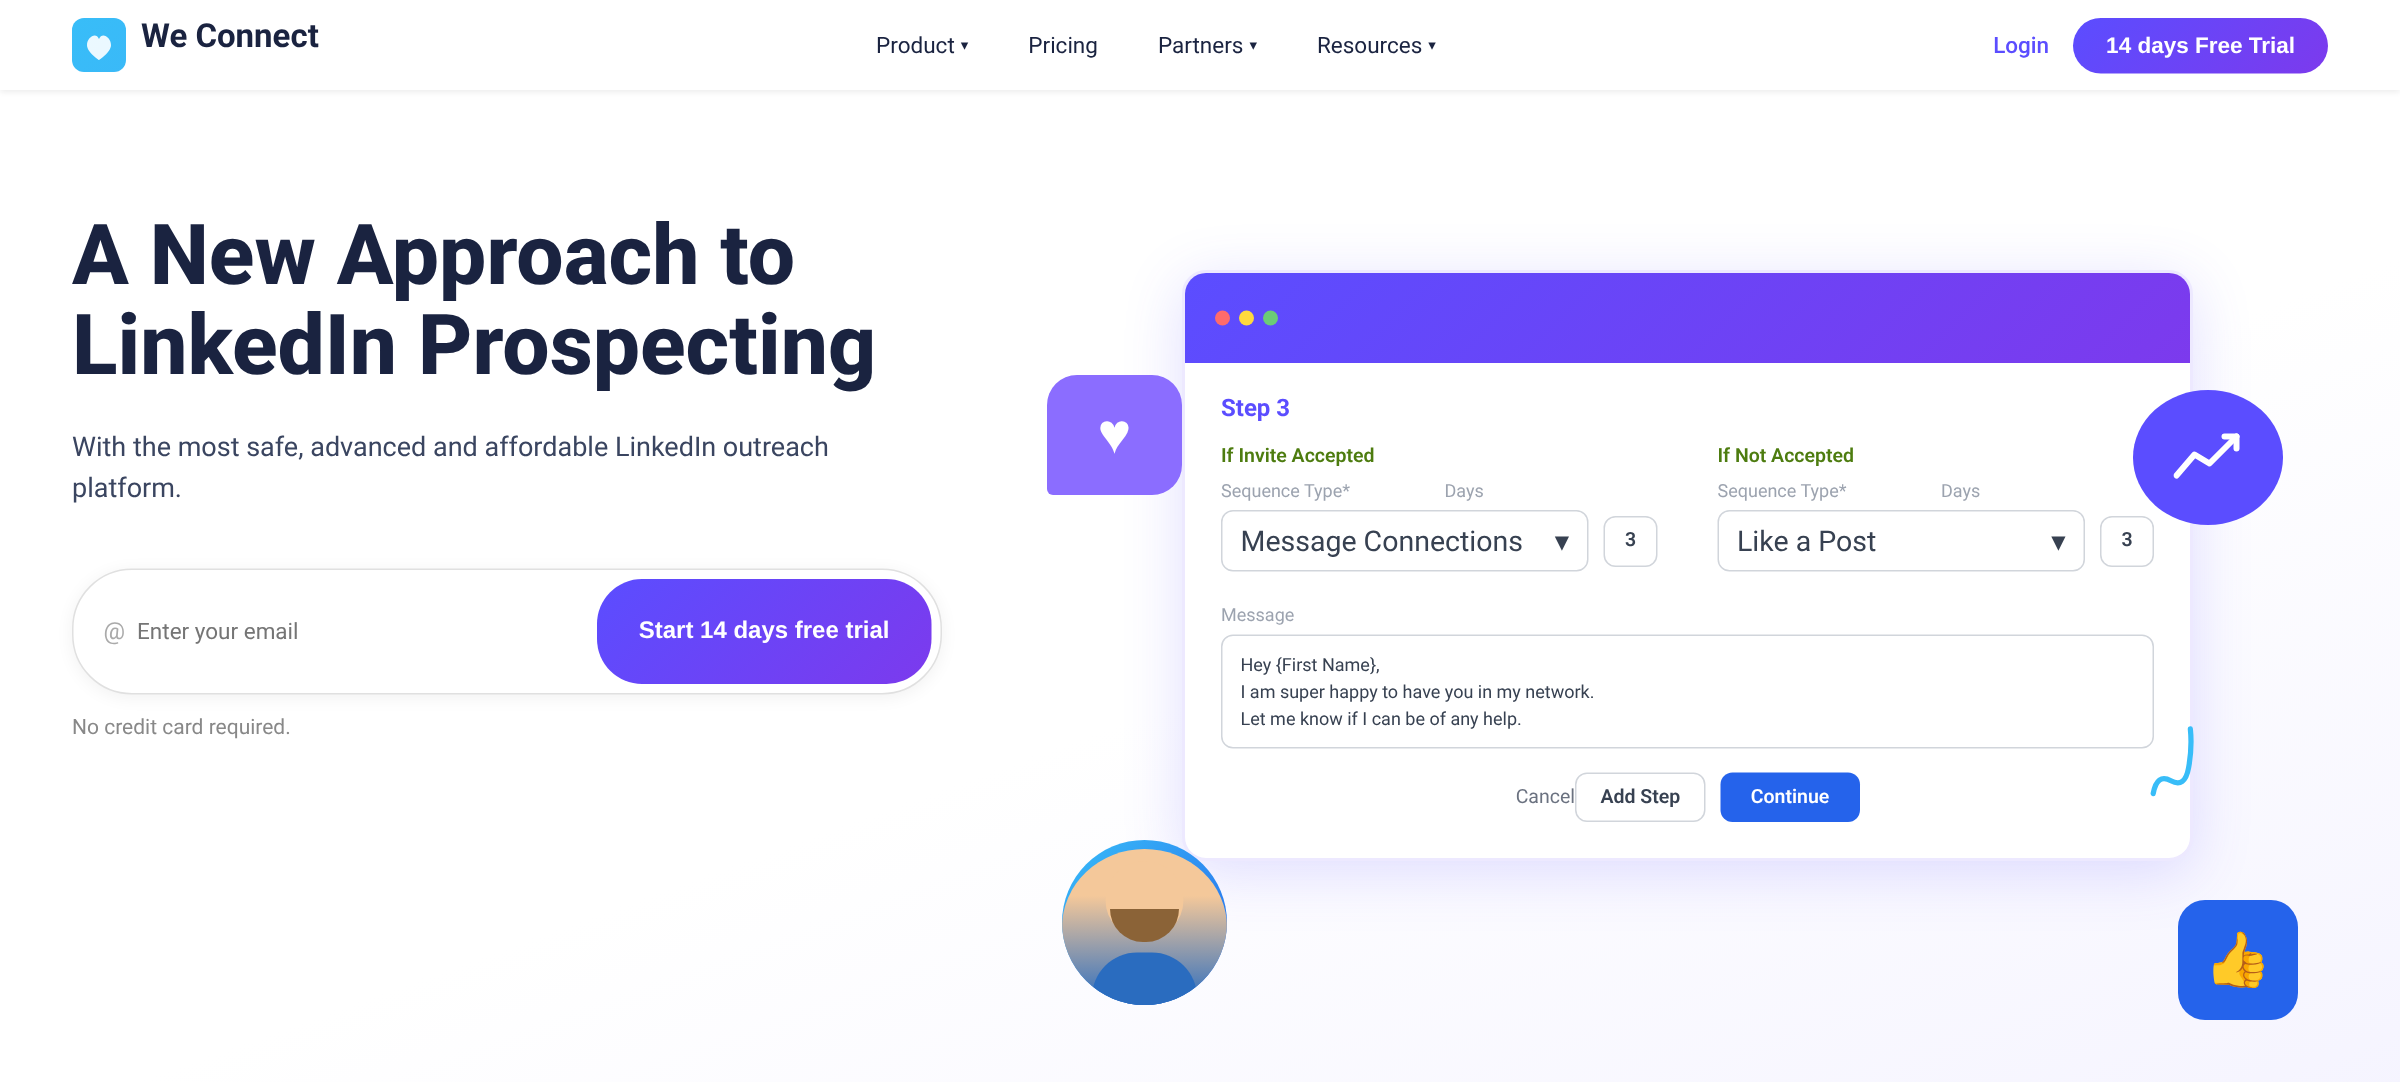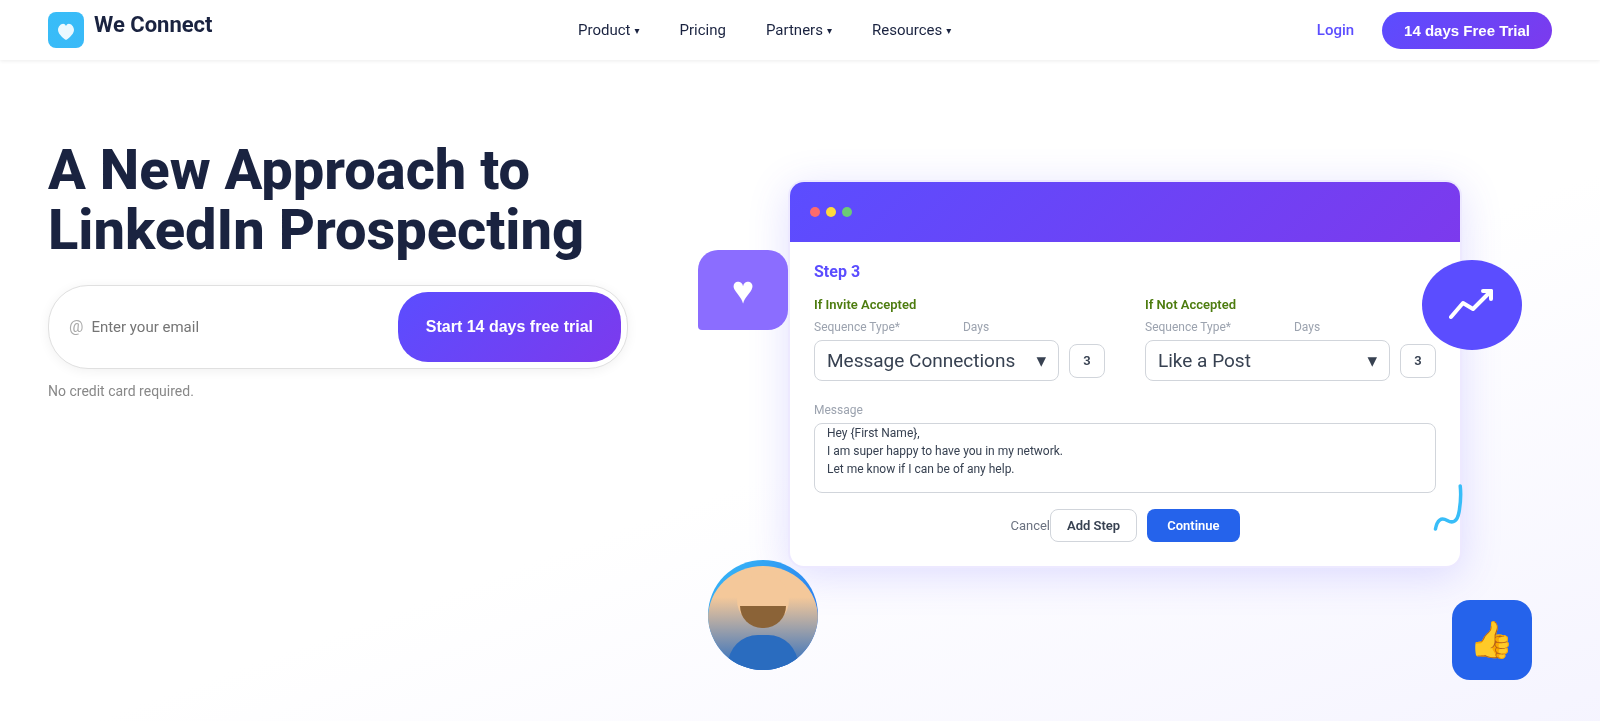--- a/index.html
+++ b/index.html
@@ -16,21 +16,21 @@
     .nav-logo-icon { width: 36px; height: 36px; }
     .nav-logo-text { font-size: 22px; font-weight: 700; color: #1a2340; }
     .nav-links { display: flex; align-items: center; gap: 8px; }
     .nav-link {
       display: flex; align-items: center; gap: 4px;
       padding: 8px 16px; font-size: 15px; color: #1a2340;
       text-decoration: none; cursor: pointer; border: none; background: none;
       font-family: inherit;
     }
     .chevron-icon { font-size: 10px; }
-    .nav-actions { display: flex; align-items: center; gap: 28px; }
+    .nav-actions { display: flex; align-items: center; gap: 16px; }
     .login-link { font-size: 15px; color: #5b4dff; text-decoration: none; font-weight: 500; cursor: pointer; }
     .trial-btn {
       background: linear-gradient(135deg, #5b4dff, #7c3aed);
       color: #fff; border: none; border-radius: 30px;
       padding: 10px 22px; font-size: 15px; font-weight: 600;
       cursor: pointer; white-space: nowrap;
     }
 
     
     .hero {
@@ -133,21 +133,21 @@
       flex: 1; padding: 8px 12px; border: 1.5px solid #d1d5db; border-radius: 8px;
       font-size: 19px; color: #374151; background: #fff;
       display: flex; align-items: center; justify-content: space-between;
     }
     .step-days-box {
       width: 36px; height: 34px; border: 1.5px solid #d1d5db; border-radius: 8px;
       display: flex; align-items: center; justify-content: center;
       font-size: 13px; font-weight: 600; color: #374151; background: #fff;
     }
     .field-label { font-size: 12px; color: #9ca3af; margin-bottom: 6px; }
-    .msg-box { border: 1.5px solid #d1d5db; border-radius: 8px; padding: 0 12px; font-size: 12px; color: #374151; line-height: 1.5; min-height: 70px; }
+    .msg-box { border: 1.5px solid #d1d5db; border-radius: 8px; padding: 10px 12px; font-size: 12px; color: #374151; line-height: 1.5; min-height: 70px; }
     .step-footer { display: flex; align-items: center; justify-content: center; margin-top: 16px; }
     .cancel-btn { background: none; border: none; font-size: 13px; color: #6b7280; cursor: pointer; font-family: inherit; }
     .add-step-btn { background: #fff; border: 1.5px solid #d1d5db; border-radius: 8px; padding: 8px 16px; font-size: 13px; font-weight: 600; color: #374151; cursor: pointer; font-family: inherit; }
     .continue-btn { background: #2563eb; color: #fff; border: none; border-radius: 8px; padding: 8px 20px; font-size: 13px; font-weight: 600; cursor: pointer; font-family: inherit; }
 
     
     .squiggle { position: absolute; right: 80px; bottom: 160px; font-size: 32px; color: #38bdf8; z-index: 5; transform: rotate(-20deg); }
   </style>
 </head>
 <body>
@@ -187,20 +187,21 @@
 
   <div class="nav-actions">
     <a href="#" class="login-link">Login</a>
     <button class="trial-btn">14 days Free Trial</button>
   </div>
 </nav>
 
 <section class="hero">
   <div class="hero-left">
     <h1 class="hero-title">A New Approach to LinkedIn Prospecting</h1>
+    <p class="hero-subtitle">With the most safe, advanced and affordable LinkedIn outreach platform.</p>
     <div class="email-form">
       <span class="email-icon">@</span>
       <input class="email-input" type="email" placeholder="Enter your email" style="">
       <button class="cta-btn">Start 14 days free trial</button>
     </div>
     <p class="no-credit">No credit card required.</p>
   </div>
 
   <div class="hero-right">
 

